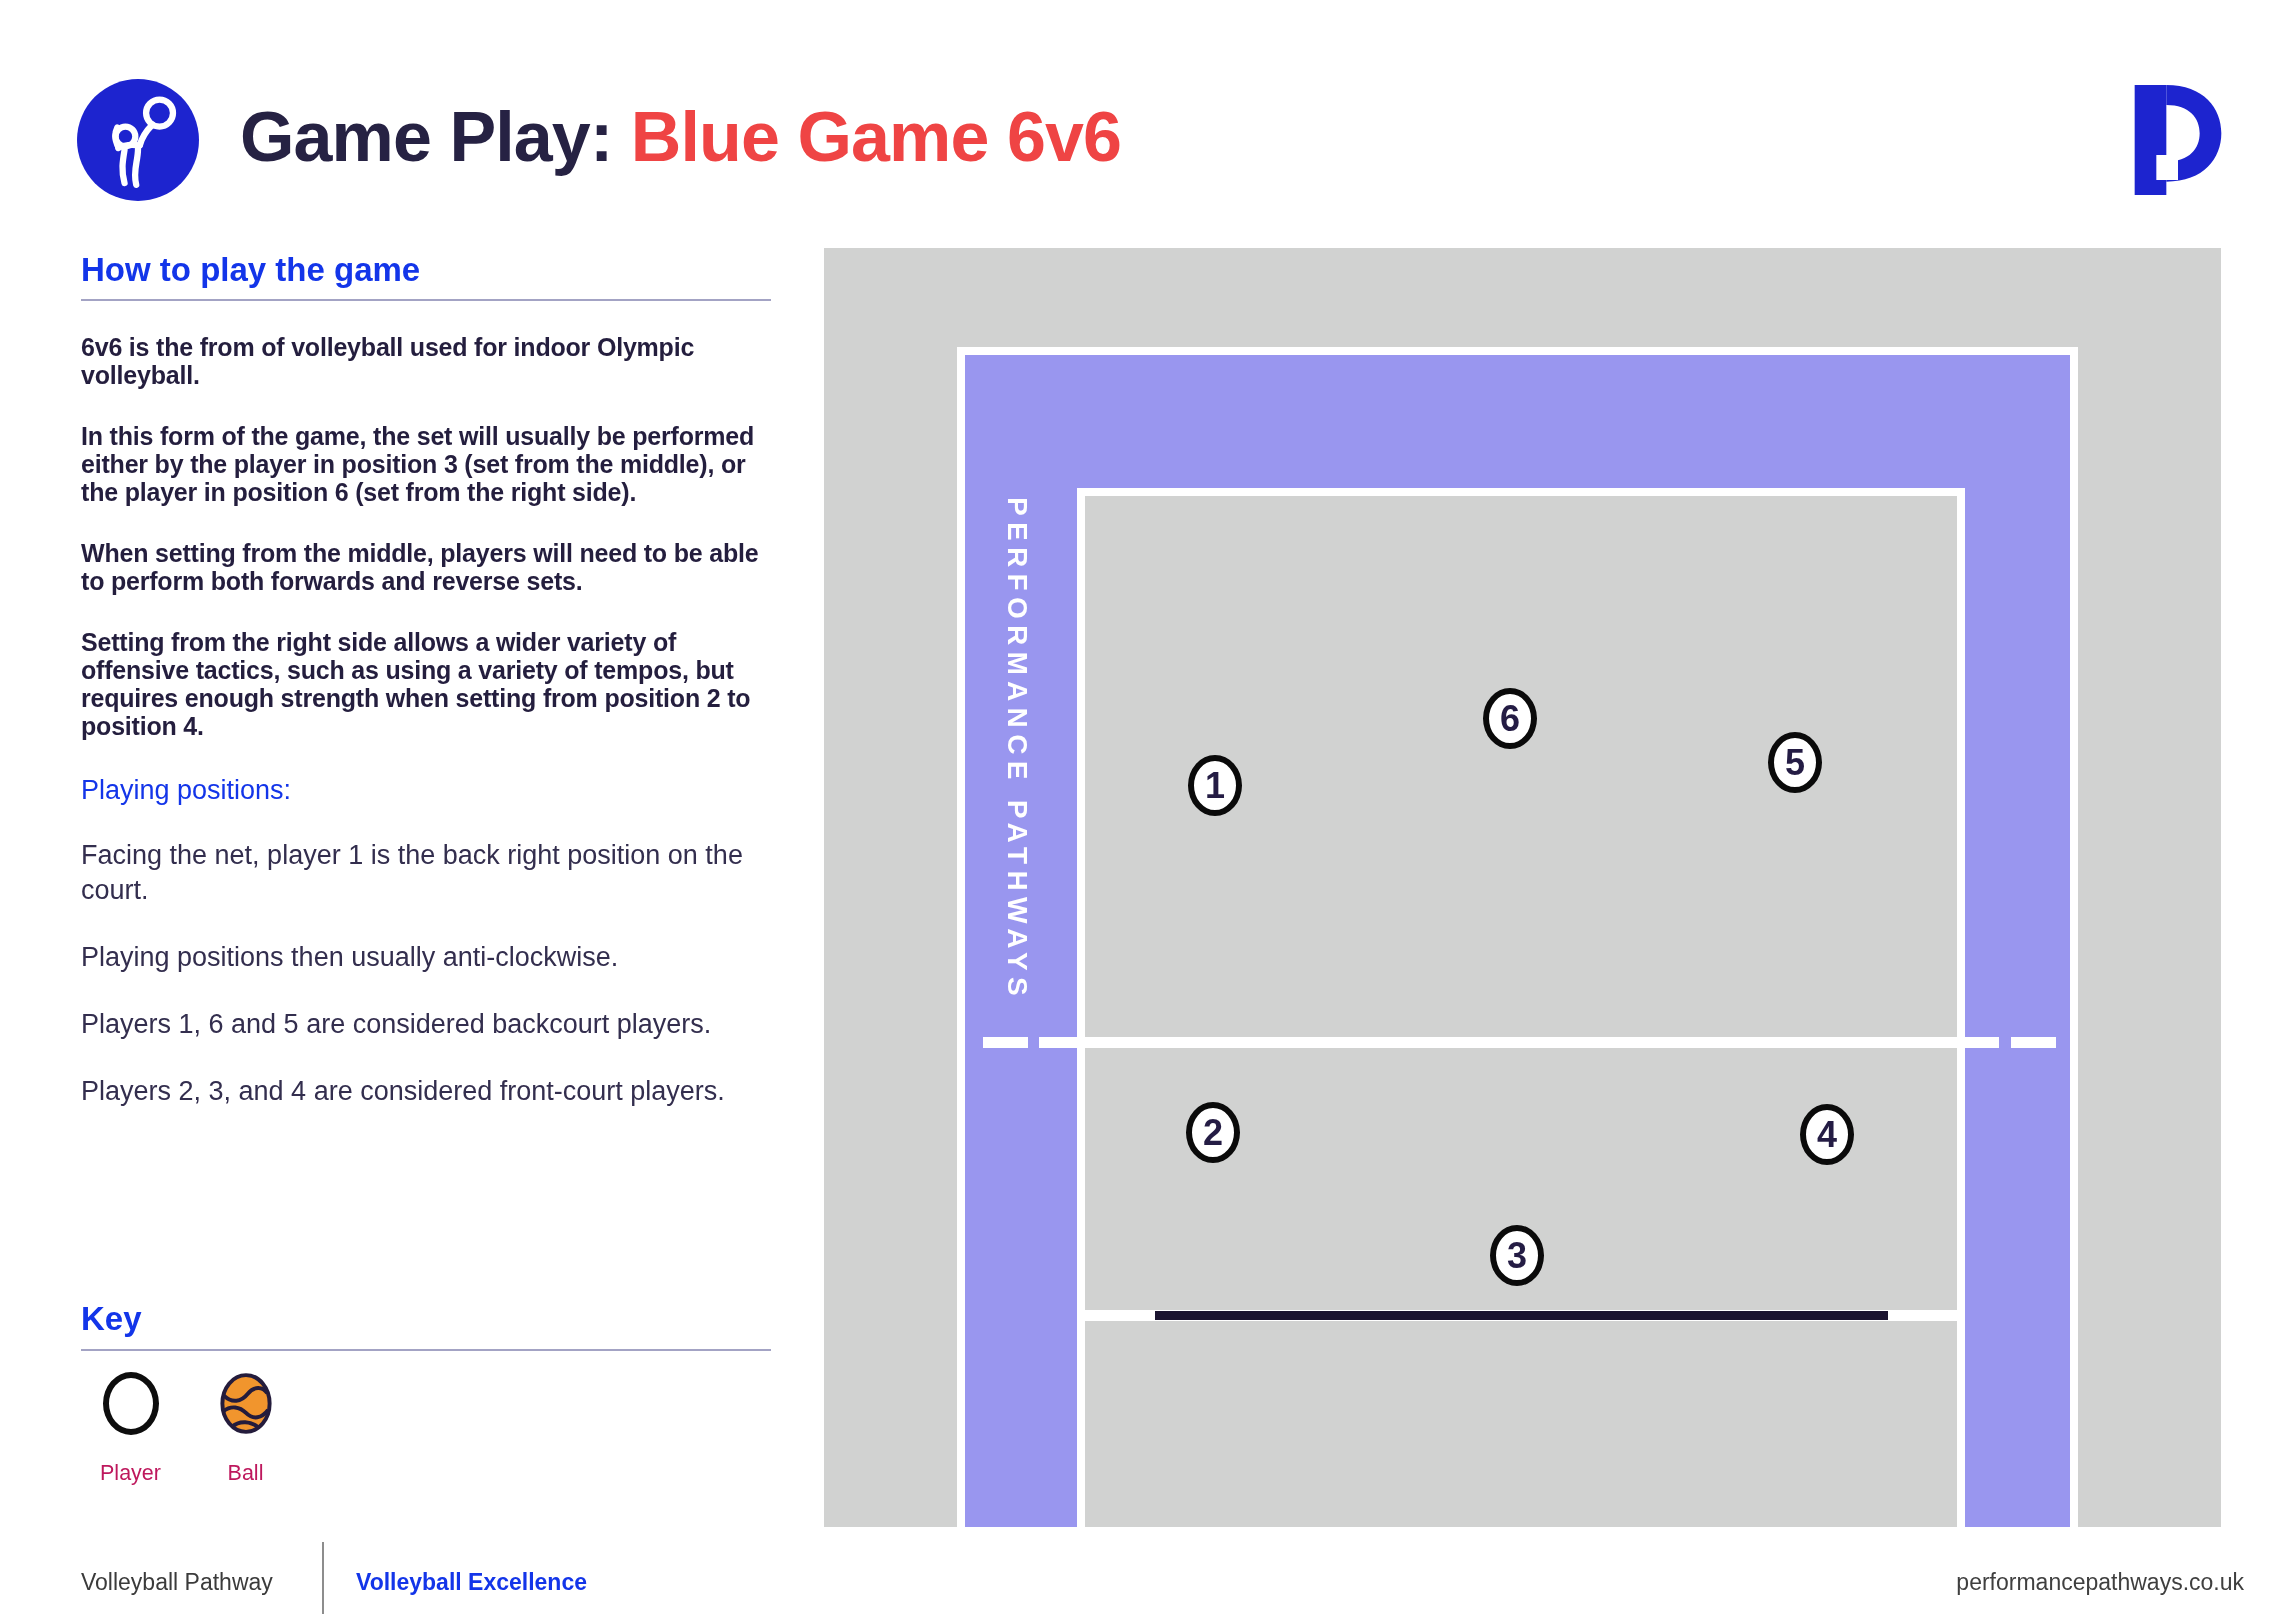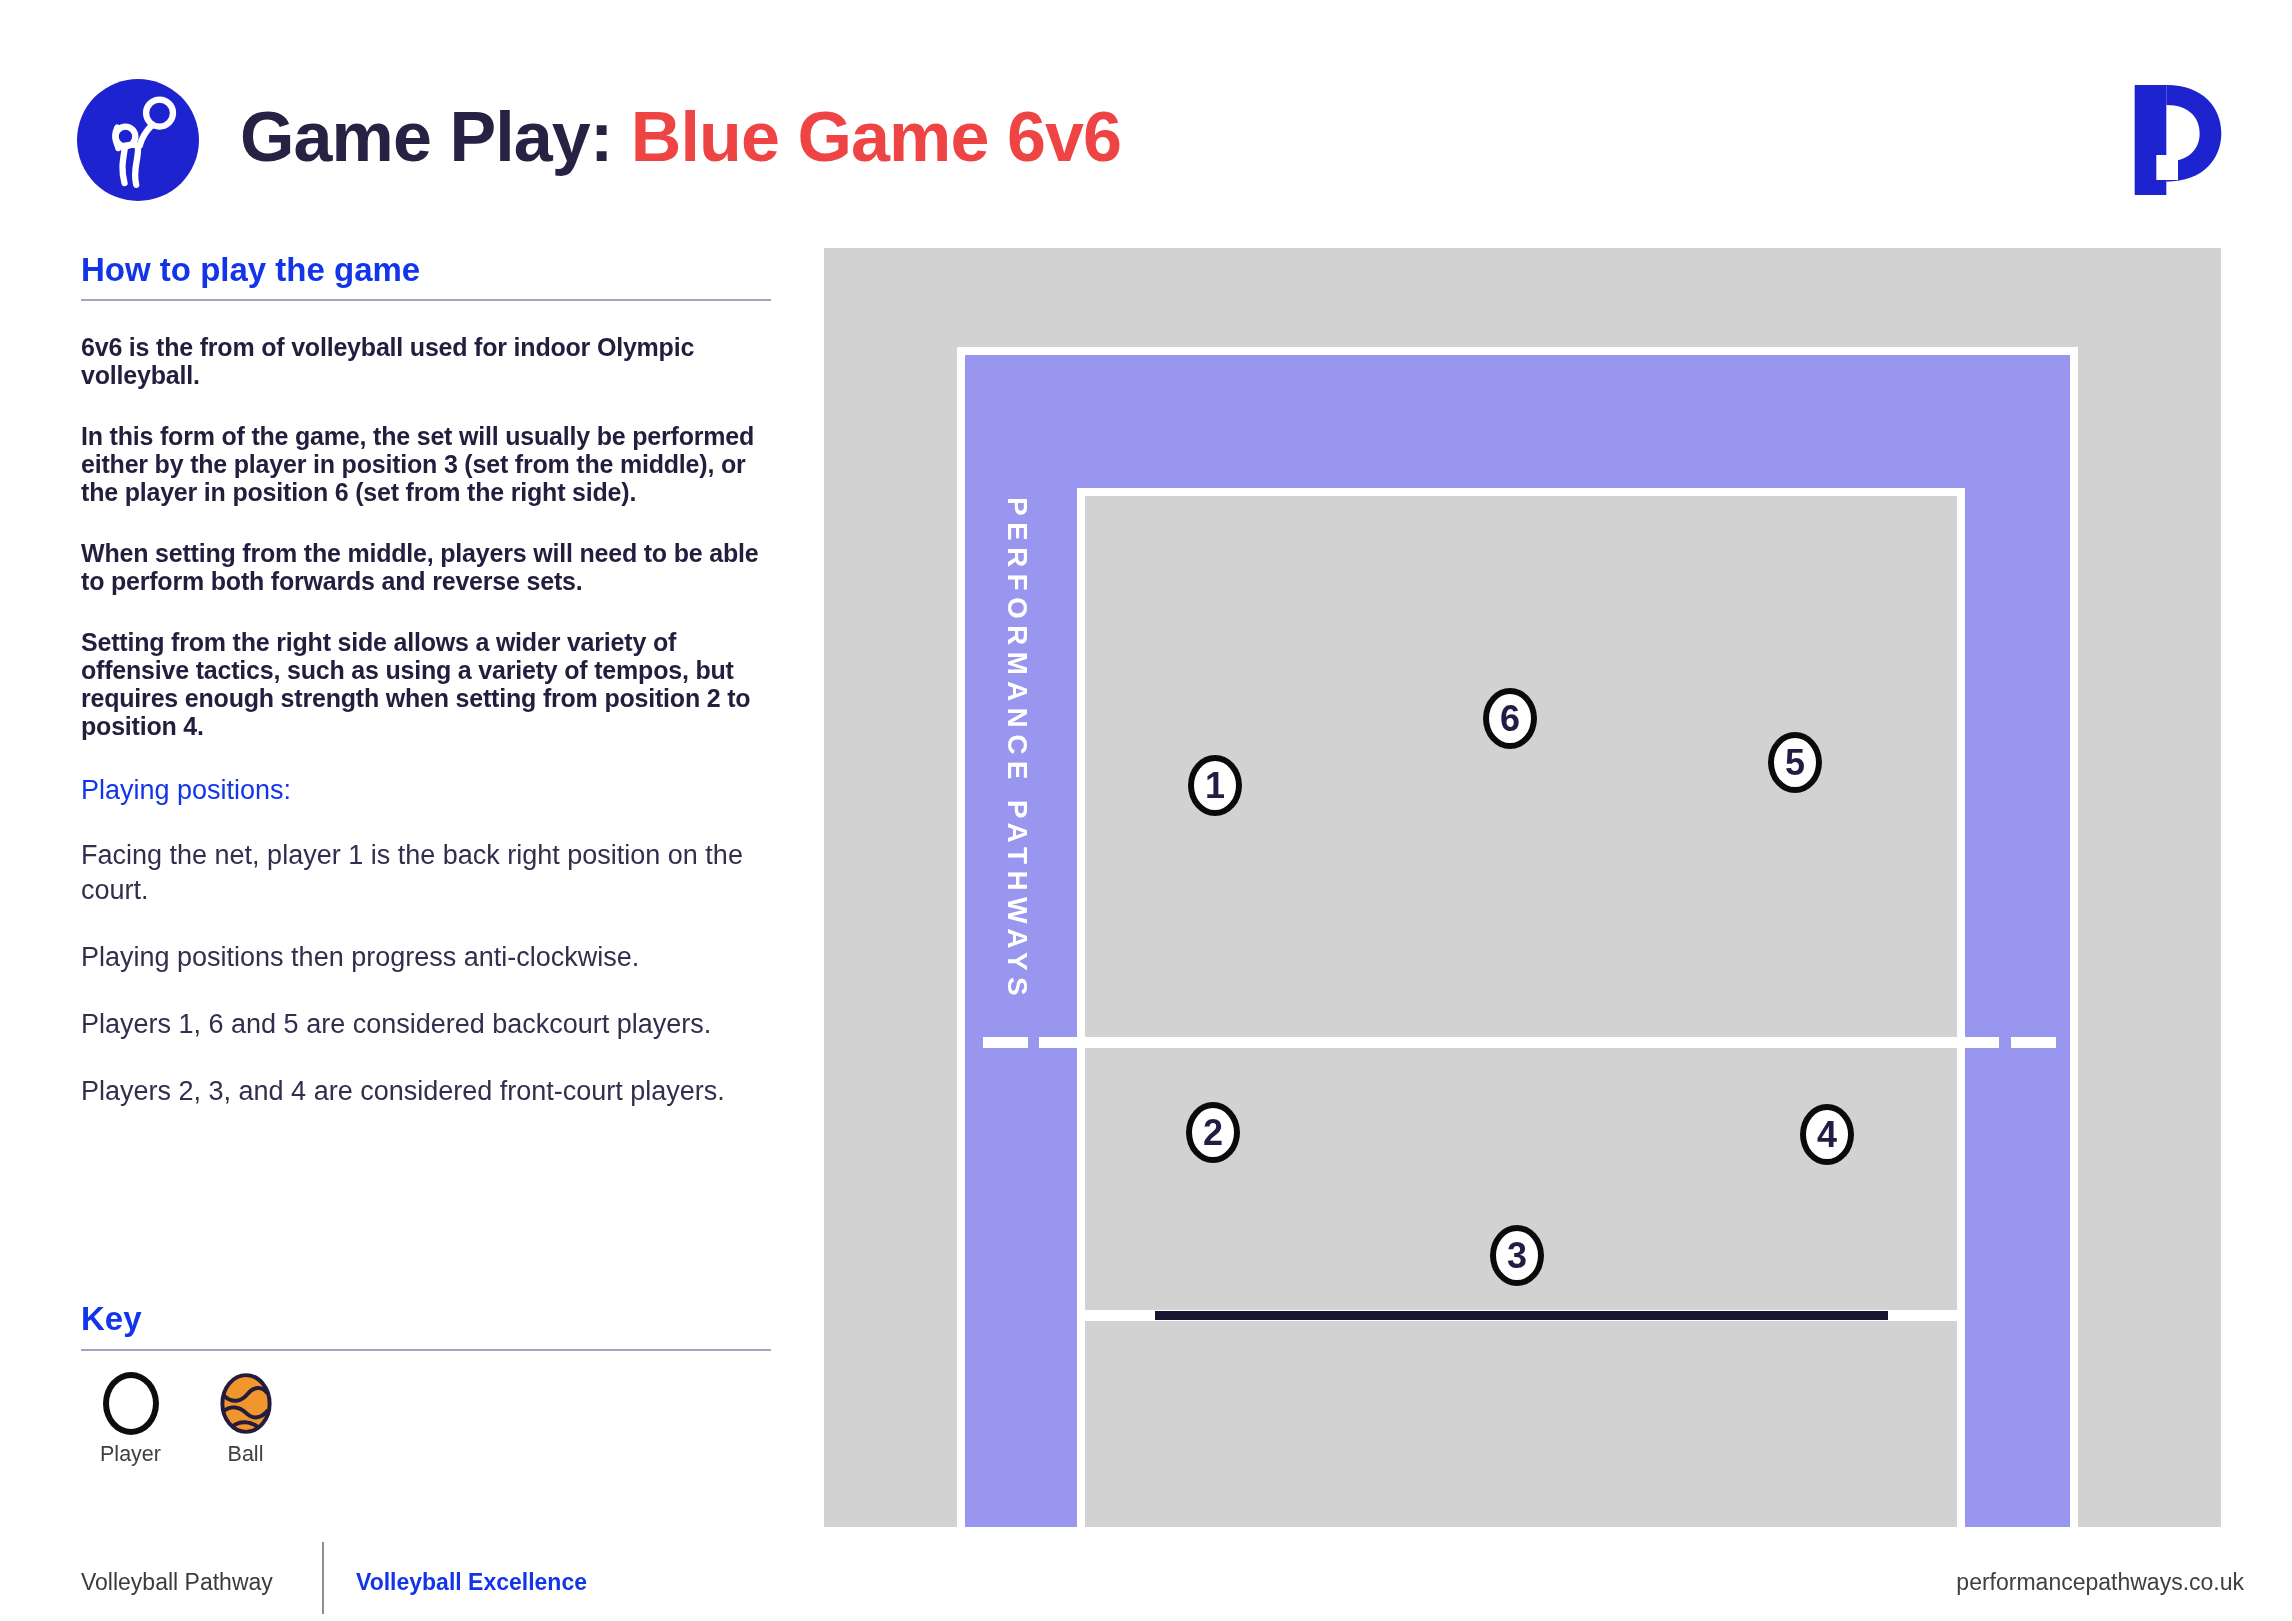--- a/index.html
+++ b/index.html
@@ -27,21 +27,21 @@
   .body-copy p.lbl { font-size:27px; line-height:35px; font-weight:400; color:#1335e9; }
   .body-copy p.r { font-size:27px; line-height:35px; font-weight:400; color:#332e4e;
                    margin-bottom:32px;margin-top:30px; }
 
   .key-head { position:absolute; left:81px; top:1300px; }
   .key-row { position:absolute; left:81px; top:1372px; }
   .key-item { position:absolute; top:0; width:99px; text-align:center; }
   .key-item .glyph { display:inline-block; width:56px; height:63px; }
   .player-ellipse { width:56px; height:63px; border:6.3px solid #0d0d0d; border-radius:50%;
                     background:#ffffff; }
-  .key-label { margin-top:4px; font-size:21.5px; color:#404040; }
+  .key-label { margin-top:23px; font-size:21.5px; color:#be185d; }
 
   
   .foot-left { position:absolute; left:81px; top:1569px; font-size:23px; color:#3b3b3b; }
   .foot-div { position:absolute; left:322px; top:1542px; width:1.8px; height:72px; background:#8d8d8d; }
   .foot-mid { position:absolute; left:356px; top:1569px; font-size:23px; font-weight:600; color:#1335e9; }
   .foot-right { position:absolute; right:49px; top:1569px; font-size:23px; color:#3f3f3f; }
 
   
   .court { position:absolute; left:824px; top:248px; width:1397px; height:1279px;
            background:#d1d2d1; }
@@ -109,21 +109,21 @@
   </div>
   <div class="rule" style="top:299px"></div>
 
   <div class="body-copy">
     <p class="b">6v6 is the from of volleyball used for indoor Olympic volleyball.</p>
     <p class="b">In this form of the game, the set will usually be performed either by the player in position 3 (set from the middle), or  the player in position 6 (set from the right side).</p>
     <p class="b">When setting from the middle, players will need to be able to perform both forwards and reverse sets.</p>
     <p class="b">Setting from the right side allows a wider variety of offensive tactics, such as using a variety of tempos, but requires enough strength when setting from position 2 to position 4.</p>
     <p class="lbl">Playing positions:</p>
     <p class="r">Facing the net, player 1 is the back right position on the court.</p>
-    <p class="r">Playing positions then progress anti-clockwise.</p>
+    <p class="r">Playing positions then usually anti-clockwise.</p>
     <p class="r">Players 1, 6 and 5 are considered backcourt players.</p>
     <p class="r">Players 2, 3, and 4 are considered front-court players.</p>
   </div>
 
   <div class="key-head sec-head">Key</div>
   <div class="rule" style="top:1349px"></div>
 
   <div class="key-row">
     <div class="key-item" style="left:0px">
       <div class="glyph"><div class="player-ellipse"></div></div>

